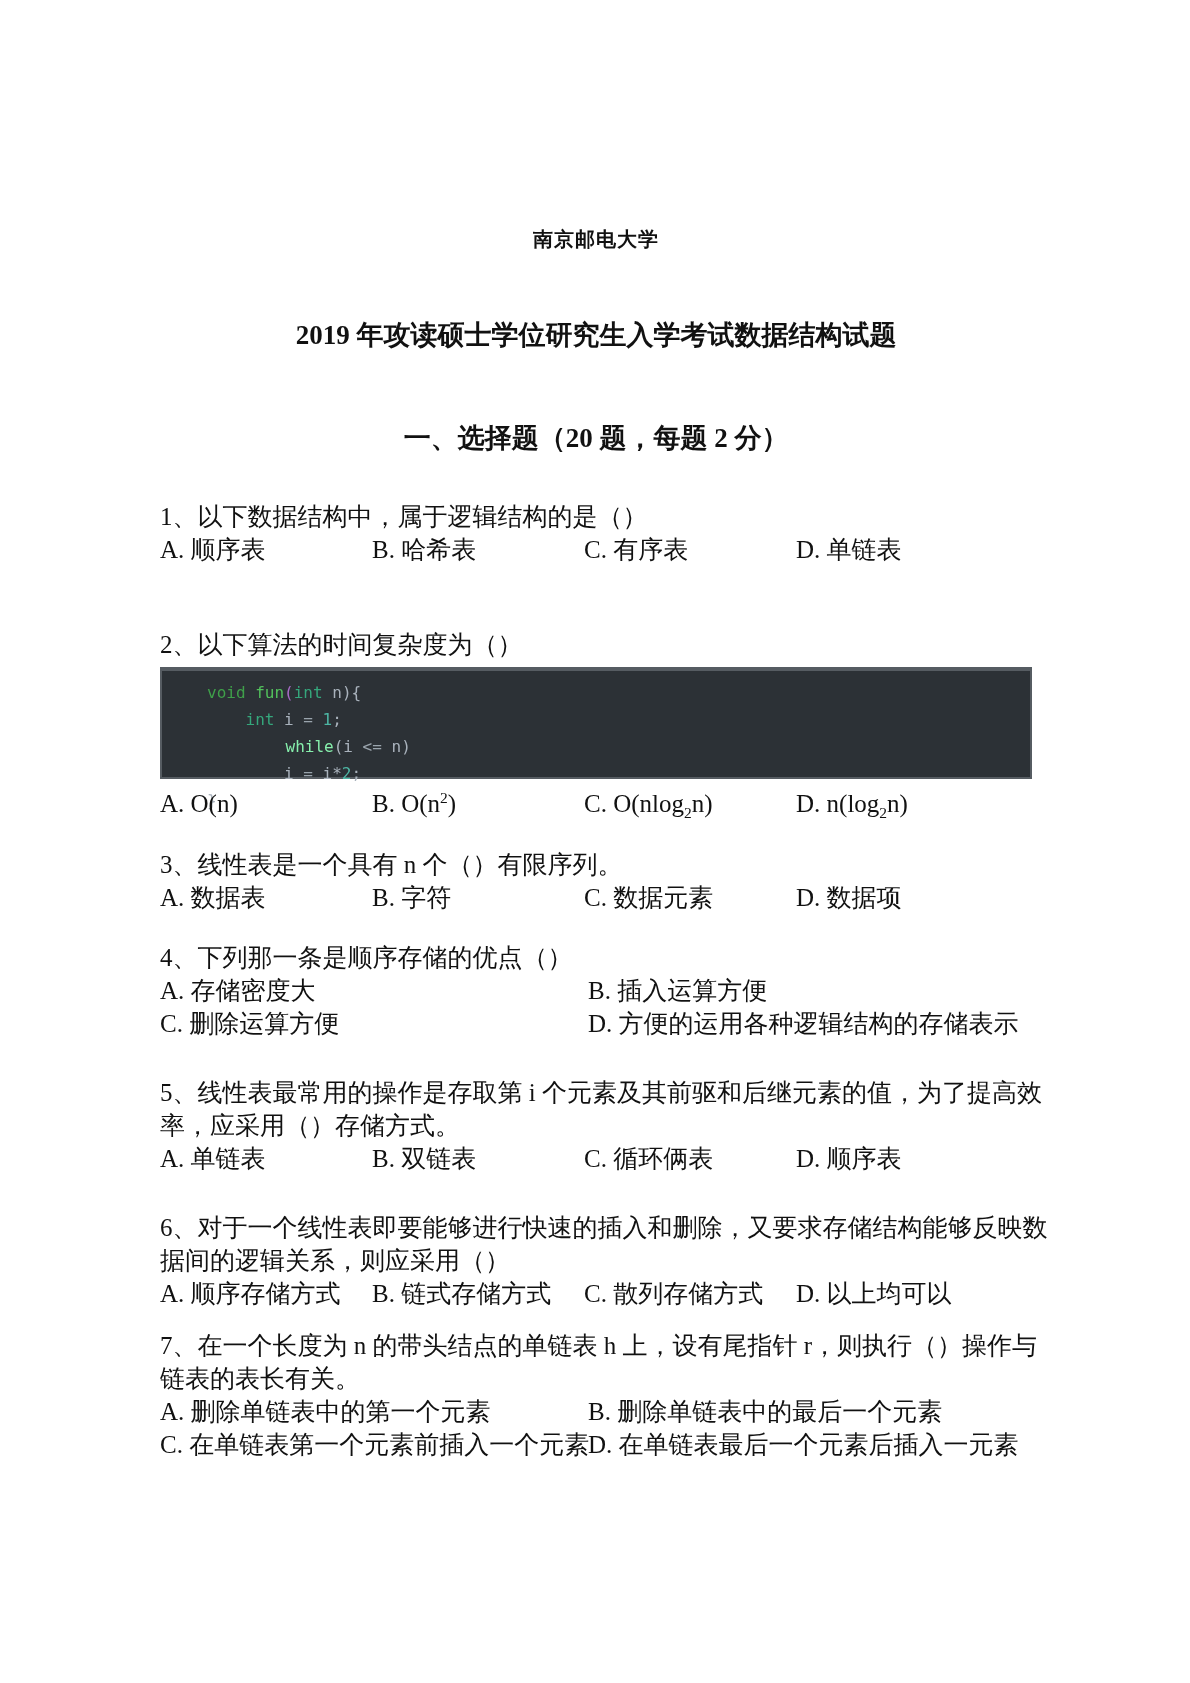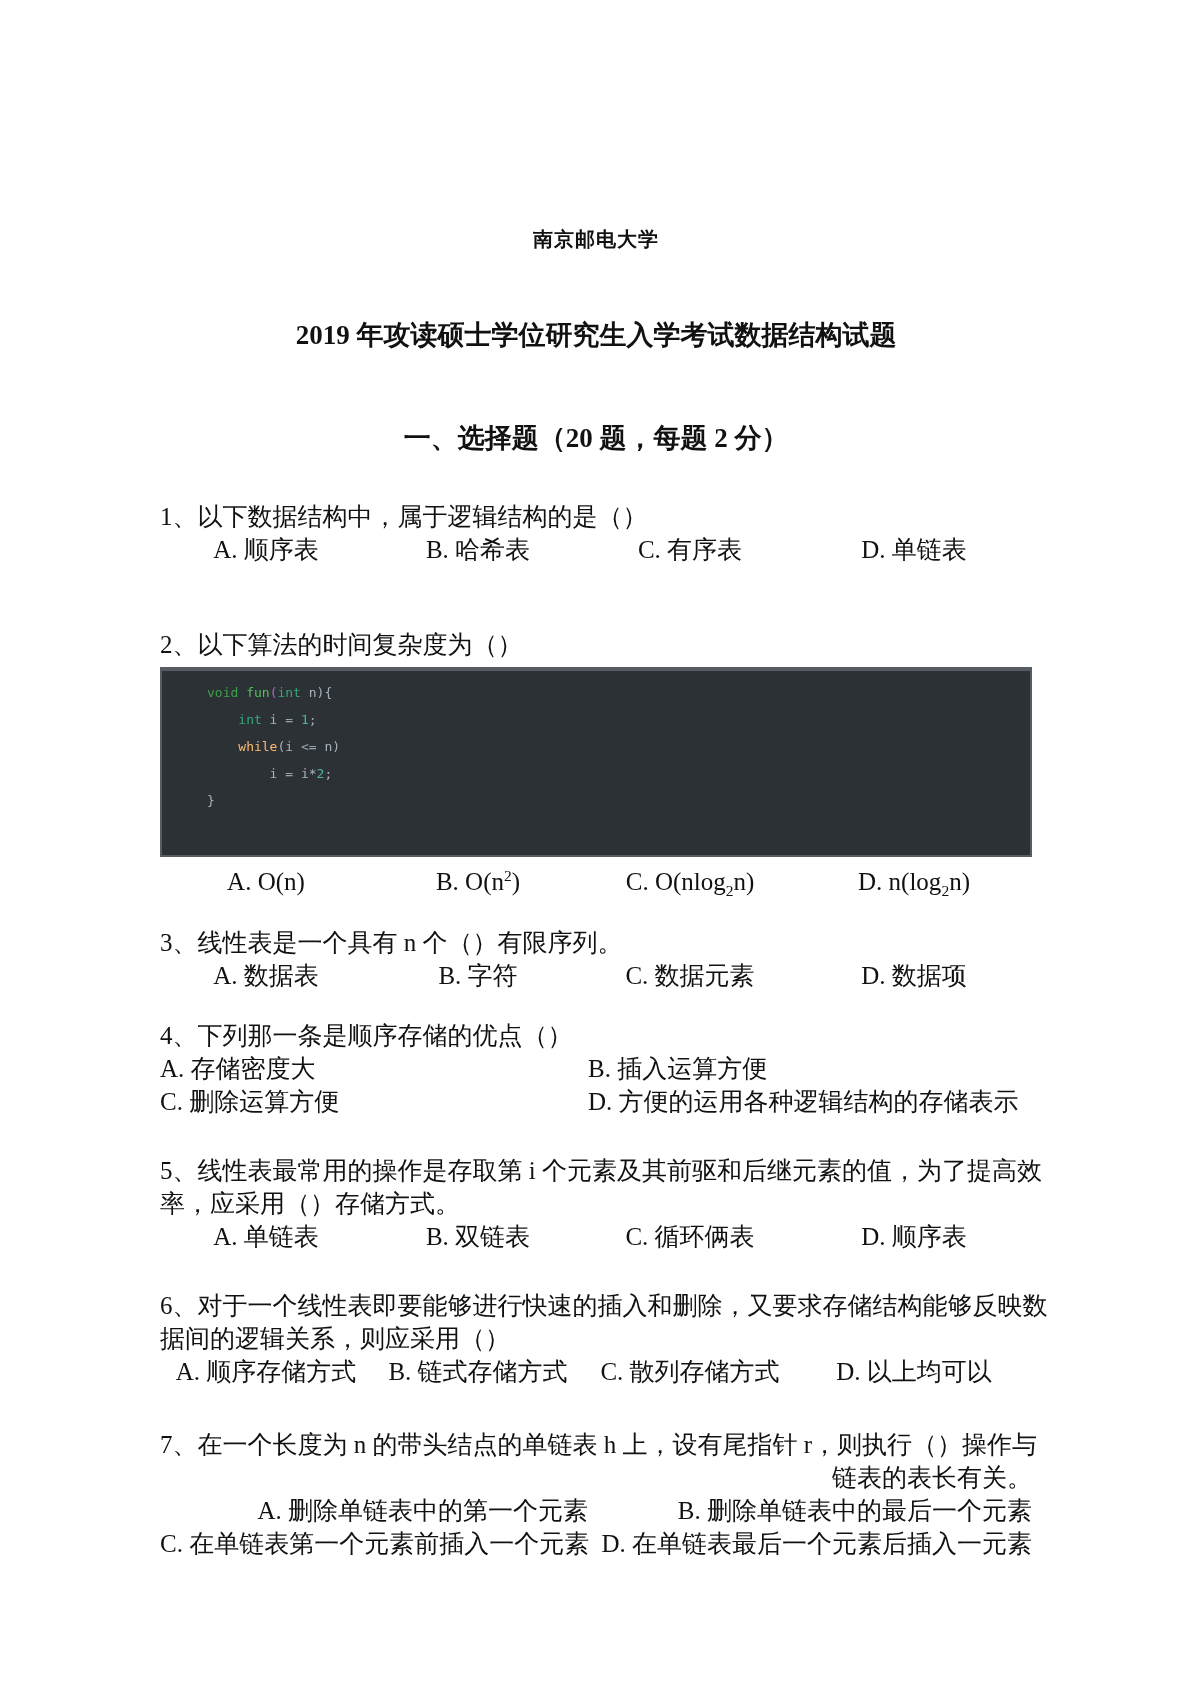--- a/index.html
+++ b/index.html
@@ -42,39 +42,39 @@
   .q-line {
     font-size: 25px;
     line-height: 33px;
     white-space: nowrap;
   }
   .opts {
     display: grid;
     font-size: 25px;
     line-height: 33px;
   }
-  .opts.cols4 { grid-template-columns: 212px 212px 212px auto; text-align: center; }
+  .opts.cols4 { grid-template-columns: 212px 212px 212px auto; }
   .opts.cols2 { grid-template-columns: 428px auto; }
   .opt { white-space: nowrap; }
   .opt sup { font-size: 0.62em; line-height: 0; }
   .opt sub { font-size: 0.62em; line-height: 0; }
   .q1 { margin-top: 44px; }
   .q2 { margin-top: 62px; }
   .q3 { margin-top: 28px; }
   .q4 { margin-top: 27px; }
   .q5 { margin-top: 36px; }
   .q6 { margin-top: 36px; }
-  .q7 { margin-top: 40px; text-align: right; }
+  .q7 { margin-top: 19px; }
   .codeblock {
     margin-top: 6px;
     box-sizing: border-box;
-    height: 190px;
+    height: 112px;
     padding: 8px 10px 7px 45px;
     font-family: "DejaVu Sans Mono", "Liberation Mono", monospace;
-    font-size: 13px;
+    font-size: 16px;
   }
   .code-line {
     white-space: pre;
     line-height: 27px;
     height: 27px;
   }
   .q2opts { margin-top: 8px; }
 </style>
 </head>
 <body>
@@ -94,21 +94,21 @@
         <span class="opt">C. 有序表</span>
         <span class="opt">D. 单链表</span>
       </div>
     </section>
 
     <section class="q q2">
       <div class="q-line">2、以下算法的时间复杂度为（）</div>
       <div class="codeblock" id="codeblock" style="background: rgb(44, 49, 54); border-width: 4px 2px 2px; border-style: solid; border-color: rgb(86, 92, 98); border-image: initial;">
           <div class="code-line"><span style="color: rgb(63, 160, 74);">void </span><span style="color: rgb(82, 192, 92);">fun</span><span style="color: rgb(168, 108, 200);">(</span><span style="color: rgb(53, 167, 124);">int</span><span style="color: rgb(169, 178, 188);"> n){</span></div>
           <div class="code-line"><span style="color: rgb(169, 178, 188);">    </span><span style="color: rgb(53, 167, 124);">int</span><span style="color: rgb(169, 178, 188);"> i </span><span style="color: rgb(154, 164, 173);">= </span><span style="color: rgb(77, 182, 164);">1</span><span style="color: rgb(169, 178, 188);">;</span></div>
-          <div class="code-line"><span style="color: rgb(169, 178, 188);">    </span><span style="color: #fdba74;">while</span><span style="color: rgb(169, 178, 188);">(i </span><span style="color: rgb(154, 164, 173);">&lt;=</span><span style="color: rgb(169, 178, 188);"> n)</span></div>
+          <div class="code-line"><span style="color: rgb(169, 178, 188);">    </span><span style="color: #86efac; margin-left: 40px;">while</span><span style="color: rgb(169, 178, 188);">(i </span><span style="color: rgb(154, 164, 173);">&lt;=</span><span style="color: rgb(169, 178, 188);"> n)</span></div>
           <div class="code-line"><span style="color: rgb(169, 178, 188);">        i </span><span style="color: rgb(154, 164, 173);">= </span><span style="color: rgb(169, 178, 188);">i*</span><span style="color: rgb(77, 182, 164);">2</span><span style="color: rgb(169, 178, 188);">;</span></div>
           <div class="code-line"><span style="color: rgb(169, 178, 188);">}</span></div>
         </div>
       <div class="opts cols4 q2opts">
         <span class="opt"><span>A. O(n)</span><sup></sup><sub></sub><span></span></span>
         <span class="opt"><span>B. O(n</span><sup>2</sup><sub></sub><span>)</span></span>
         <span class="opt"><span>C. O(nlog</span><sup></sup><sub>2</sub><span>n)</span></span>
         <span class="opt"><span>D. n(log</span><sup></sup><sub>2</sub><span>n)</span></span>
       </div>
     </section>

